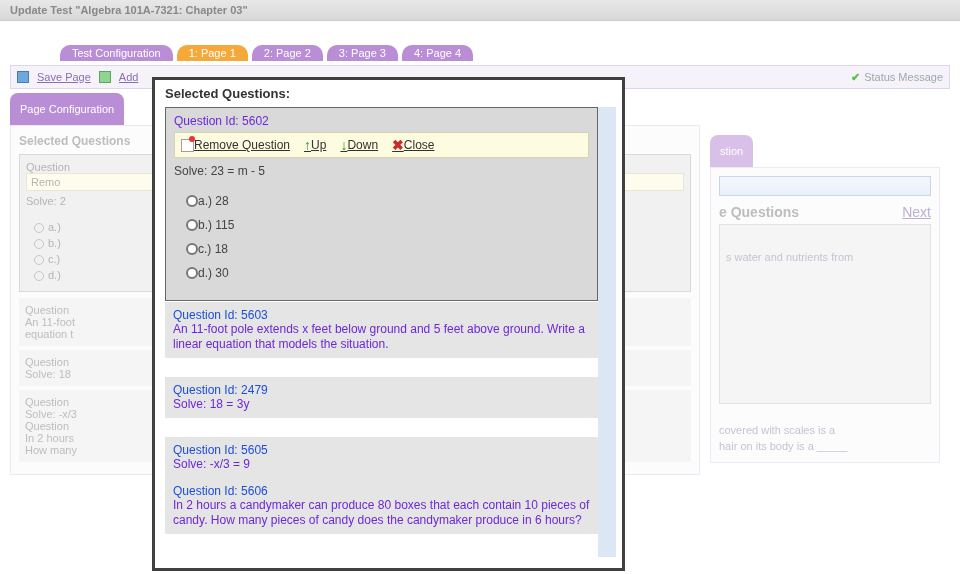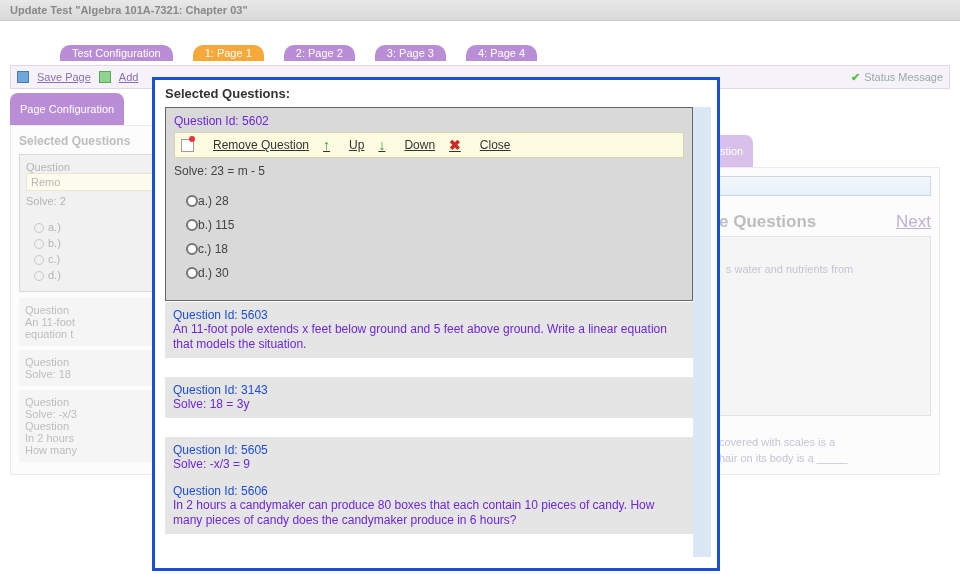--- a/index.html
+++ b/index.html
@@ -2,21 +2,21 @@
 <html><head>
 <meta charset="utf-8">
 <style>
 * { box-sizing: border-box; margin: 0; padding: 0; }
 body { font-family: Verdana, Arial, sans-serif; font-size: 11px; background: #f5f5f5; width: 960px; height: 574px; overflow: hidden; position: relative; }
 
 .window-title { background: linear-gradient(#e8e8e8,#d8d8d8); padding: 4px 10px; color: #888; font-size: 11px; font-weight: bold; border-bottom: 1px solid #ccc; }
 
 .mainwrap { position: relative; width: 960px; height: 554px; background: #fff; }
 
-.tabs-row { position: absolute; top: 24px; left: 60px; display: flex; gap: 20px; }
+.tabs-row { position: absolute; top: 24px; left: 60px; display: flex; gap: 4px; }
 .tab { border-radius: 10px 10px 0 0; padding: 2px 12px; font-size: 11px; color: #fff; }
 .tab.conf { background: #b98ed6; }
 .tab.page.active { background: #f4a93a; }
 .tab.page { background: #b98ed6; }
 
 .toolbar { position: absolute; top: 44px; left: 10px; right: 10px; height: 24px; border: 1px solid #e0d6ec; background: #f6f2fa; display: flex; align-items: center; padding: 0 6px; gap: 8px; }
 .toolbar a { color: #8a6fb0; text-decoration: underline; font-size: 11px; }
 .status-msg { margin-left: auto; color: #9aa; display: flex; align-items: center; gap: 4px; }
 .check-icon { color: #5bbf4a; font-weight: bold; }
 
@@ -32,40 +32,40 @@
 .bg-qbox { border: 1px solid #bbb; background: #e6e6e6; padding: 6px; font-size: 11px; color: #777; margin-bottom: 6px; }
 .bg-qbox .qh { background: #fdfbe0; border: 1px solid #d8d4b0; padding: 2px 4px; margin-bottom: 4px; }
 .bg-option { margin: 4px 0 4px 8px; }
 .bg-radio { display: inline-block; width: 10px; height: 10px; border: 1px solid #999; border-radius: 50%; margin-right: 4px; vertical-align: middle; }
 
 .bg-q2 { background: #ededed; color: #888; font-size: 11px; padding: 6px; margin-bottom: 4px; }
 
 .right-panel { border: 1px solid #e0d6ec; background: #fafafa; padding: 8px; }
 .right-dd { width: 100%; height: 20px; border: 1px solid #a0b8d8; background: linear-gradient(#eaf2fb,#d6e6f7); }
 
-.avail-head { margin-top: 16px; display: flex; justify-content: space-between; color: #888; font-weight: bold; font-size: 17px; }
+.avail-head { margin-top: 8px; display: flex; justify-content: space-between; color: #888; font-weight: bold; font-size: 14px; }
 .avail-head a { color: #8a6fb0; text-decoration: underline; font-weight: normal; }
 
 .avail-box { border: 1px solid #ccc; background: #eee; height: 180px; margin-top: 4px; padding: 6px; color: #9a8fb0; font-size: 11px; }
 .avail-below { color: #9a8fb0; font-size: 11px; margin-top: 18px; line-height: 16px; }
 
 
-.modal-border { position: absolute; top: 56px; left: 152px; width: 568px; height: 494px; border: 3px solid #1d4ed8; background: #fff; z-index: 100; padding: 6px 6px 6px 10px; }
+.modal-border { position: absolute; top: 56px; left: 152px; width: 473px; height: 494px; border: 3px solid #404040; background: #fff; z-index: 100; padding: 6px 6px 6px 10px; }
 .modal-title { font-weight: bold; font-size: 13px; color: #333; margin-bottom: 6px; }
 
 .modal-scroll { position: relative; height: 450px; border-right: 18px solid #dbe7f4; overflow: hidden; }
 
 .scroll-btn { position: absolute; right: -18px; width: 18px; height: 17px; background: #c6d8ec; border: 1px solid #9bb8d8; display: flex; align-items: center; justify-content: center; font-size: 9px; color: #336; }
 .scroll-btn.up { top: 0; }
 .scroll-btn.down { bottom: 0; }
 
 .q-main { border: 1px solid #666; background: #d9d9d9; padding: 6px 8px 10px 8px; }
 .q-id { font-size: 12px; color: #6d28d9; margin-bottom: 4px; }
 .q-toolbar { background: #fdfbe0; border: 1px solid #d8d4b0; padding: 4px 6px; display: flex; gap: 14px; align-items: center; margin-bottom: 6px; }
-.q-toolbar a { color: #333; text-decoration: underline; font-size: 12px; display: flex; align-items: center; gap: 19px; }
+.q-toolbar a { color: #333; text-decoration: underline; font-size: 12px; display: flex; align-items: center; gap: 0; }
 .ic { display: inline-block; width: 13px; height: 13px; }
 .ic-remove { background: #fff; border: 1px solid #a99; position: relative; }
 .ic-remove::after { content: ""; position: absolute; top: -4px; right: -2px; width: 6px; height: 6px; border-radius: 50%; background: #e33; }
 .ic-up { color: #2a9a2a; font-weight: bold; font-size: 14px; }
 .ic-down { color: #2a9a2a; font-weight: bold; font-size: 14px; }
 .ic-close { color: #d02828; font-weight: bold; font-size: 14px; }
 
 .q-prompt { font-size: 12px; color: #444; margin: 4px 0 16px 0; }
 .opt-row { display: flex; align-items: center; gap: 0; margin: 10px 0 10px 12px; font-size: 12px; color: #444; }
 .radio { width: 12px; height: 12px; border: 2px solid #777; border-radius: 50%; background: #fff; }
@@ -203,21 +203,21 @@
             <span>d.) 30</span>
           </div>
       </div>
 
       <div class="q-sub">
         <div class="qsid">Question Id: 5603</div>
         <div class="qstxt">An 11-foot pole extends x feet below ground and 5 feet above ground. Write a linear equation that models the situation.</div>
       </div>
       <div class="gap"></div>
       <div class="q-sub">
-        <div class="qsid">Question Id: 3143</div>
+        <div class="qsid">Question Id: 2479</div>
         <div class="qstxt">Solve: 18 = 3y</div>
       </div>
       <div class="gap"></div>
       <div class="q-sub">
         <div class="qsid">Question Id: 5605</div>
         <div class="qstxt">Solve: -x/3 = 9</div>
       </div>
       <div class="q-sub" style="border-top:none;">
         <div class="qsid">Question Id: 5606</div>
         <div class="qstxt">In 2 hours a candymaker can produce 80 boxes that each contain 10 pieces of candy. How many pieces of candy does the candymaker produce in 6 hours?</div>

